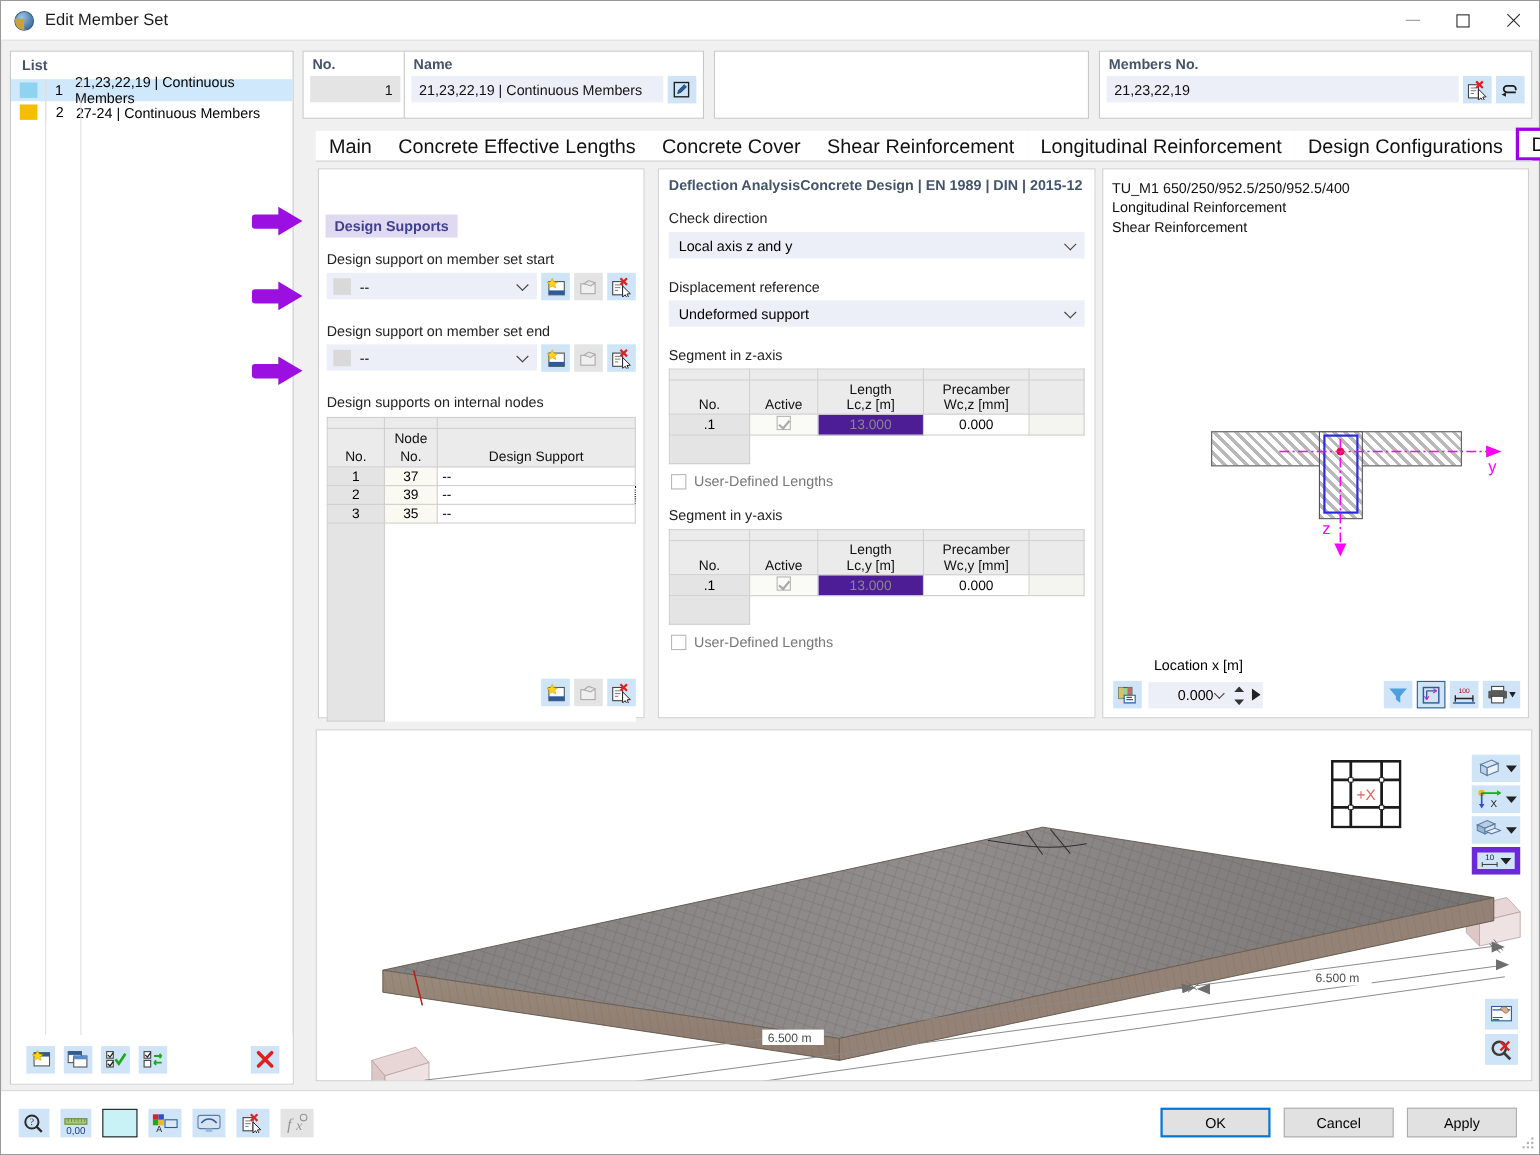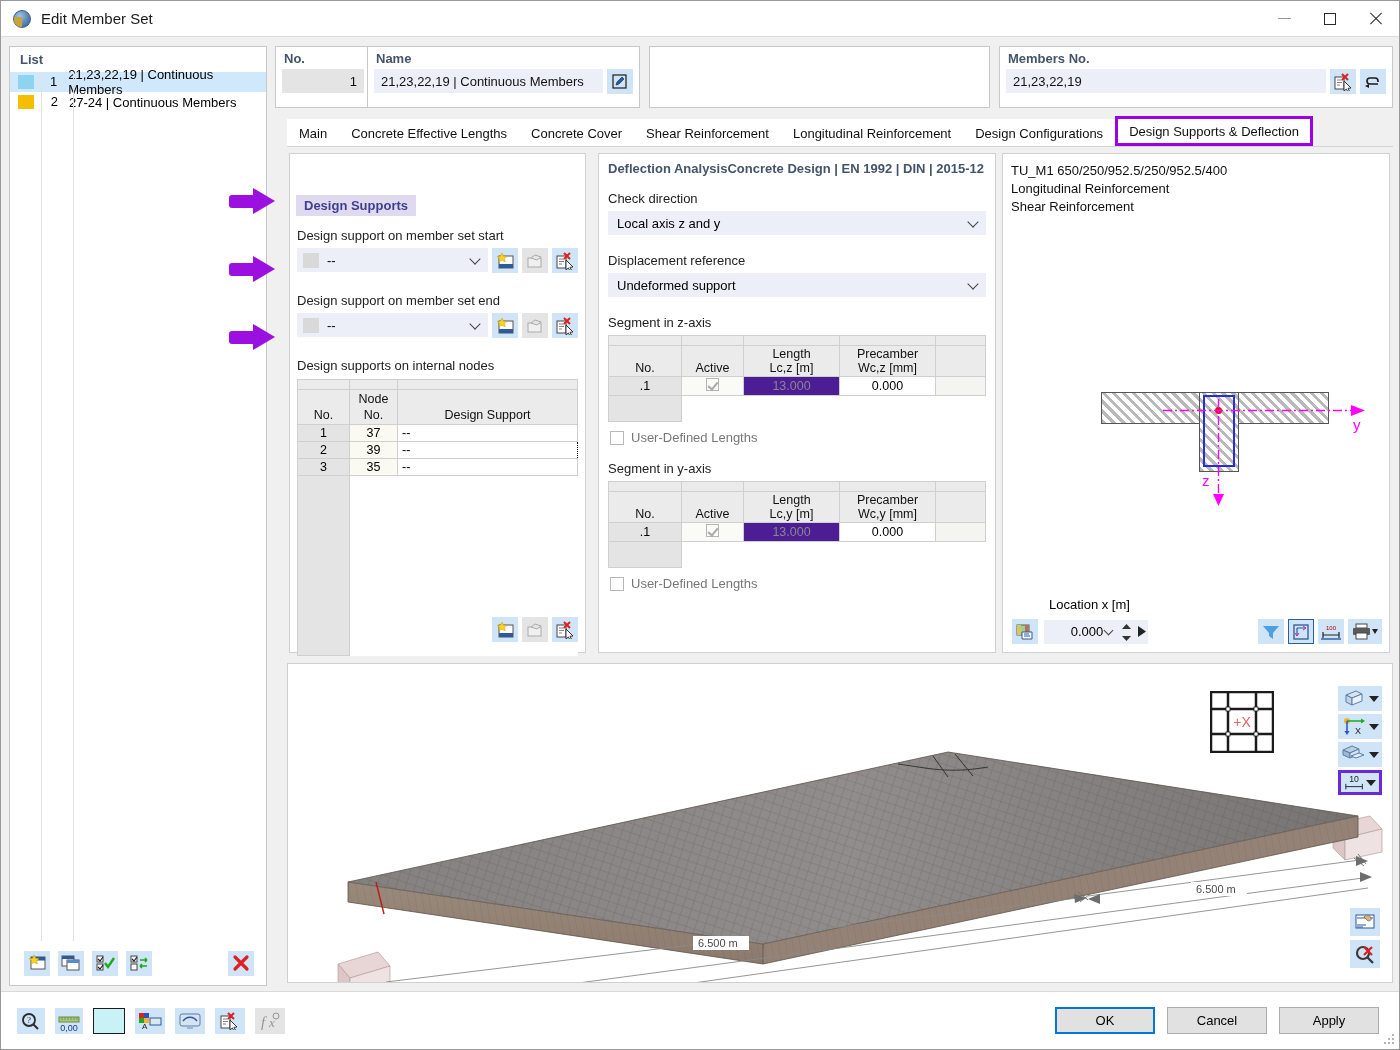--- a/index.html
+++ b/index.html
@@ -98,21 +98,21 @@
   }
 
   
   .tabbar {
     position:absolute; left:286px; top:117px; width:1106px; height:28px;
     display:flex; align-items:flex-end;
   }
   .tab {
     height:27px; padding:4px 11px; display:flex; align-items:center;
     background:#fff; border:1px solid transparent; border-bottom:none;
-    font-size:13px; color:#111; cursor:pointer; white-space:nowrap;
+    font-size:18px; color:#111; cursor:pointer; white-space:nowrap;
   }
   .tab.active {
     border:3px solid #9b00e6;
     font-weight:normal;
     height:30px;
     background:#fff;
   }
   .tabpanel {
     position:absolute; left:286px; top:145px; width:1106px; height:516px;
     background:#f0f0f0; border-top:1px solid #d4d4d4;
@@ -173,21 +173,21 @@
     position:absolute; right:118px; top:27px; width:64px; height:62px;
   }
   .vtoolbar {
     position:absolute; right:10px; top:22px; width:44px;
   }
   .vbtn {
     width:44px; height:25px; background:#cfe4f7; margin-bottom:3px;
     display:flex; align-items:center; justify-content:space-between;
     padding:0 3px; cursor:pointer;
   }
-  .vbtn.sel { border:3px solid #6d28d9; }
+  .vbtn.sel { border:5px solid #6d28d9; }
   .caret-d { width:0;height:0;border-left:5px solid transparent;border-right:5px solid transparent;border-top:6px solid #222;}
 
   
   .bottombar {
     position:absolute; left:0; bottom:0; width:1398px; height:58px;
     background:#fff; border-top:1px solid #d8d8d8;
     display:flex; align-items:center;
   }
   .btn {
     height:27px; min-width:100px; background:#e1e1e1; border:1px solid #adadad;
@@ -488,21 +488,21 @@
     <div class="shaft"></div>
       <div class="head"></div>
   </div>
   <div class="parrow" style="left:228px; top:323px;">
     <div class="shaft"></div>
       <div class="head"></div>
   </div>
 
   <div class="panel" style="left:597px; top:152px; width:398px; height:500px;">
     <div style="padding:7px 9px 0 9px;">
-      <div class="panel-title">Deflection AnalysisConcrete Design | EN 1992 | DIN | 2015-12</div>
+      <div class="panel-title">Deflection AnalysisConcrete Design | EN 1989 | DIN | 2015-12</div>
 
       <div class="field-label" style="margin-top:15px;">Check direction</div>
       <div class="combo" style="margin-top:5px; padding-left:9px;">
         <span>Local axis z and y</span>
         <span class="chev"></span>
       </div>
 
       <div class="field-label" style="margin-top:18px;">Displacement reference</div>
       <div class="combo" style="margin-top:5px; padding-left:9px;">
         <span>Undeformed support</span>

